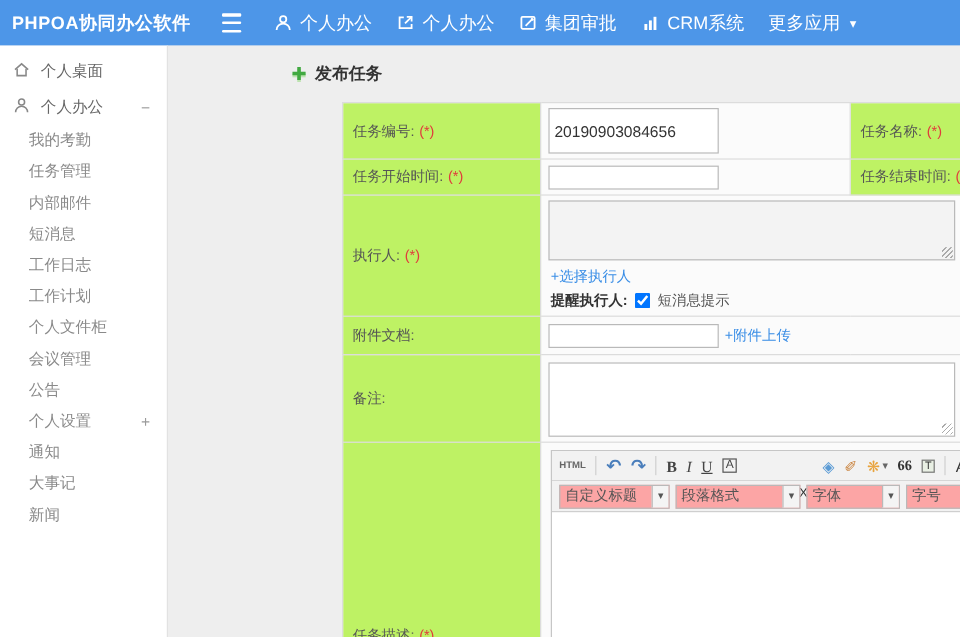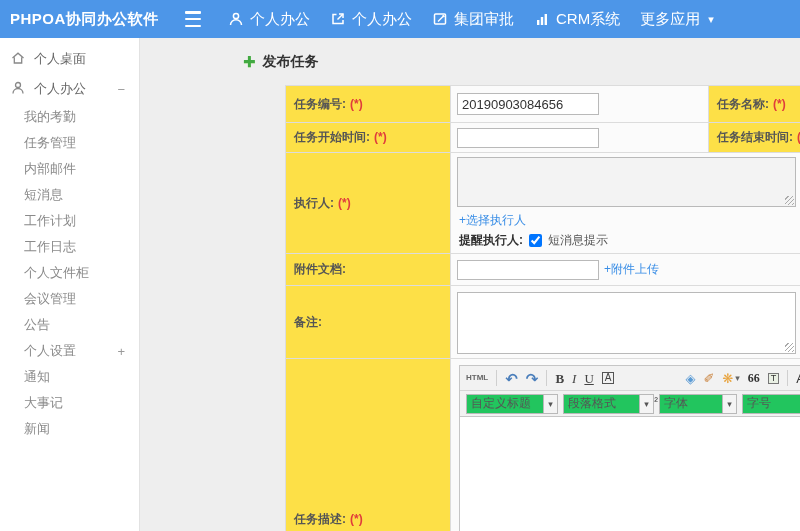--- a/index.html
+++ b/index.html
@@ -26,24 +26,24 @@
 
   
   .content { position:absolute; top:38px; left:140px; width:660px; bottom:0; background:#eeeeee; overflow:hidden; }
   .page-header { position:absolute; left:103px; top:15px; display:flex; align-items:center; gap:7px; }
   .page-header .plus { color:#41a941; font-size:15px; font-weight:bold; text-shadow:0 1px 0 #bde3b0; }
   .page-header .title { font-size:14px; font-weight:bold; color:#333; }
 
   table.form { position:absolute; left:145px; top:47px; width:760px; border-collapse:collapse; table-layout:fixed;
                background:#fbfbfb; font-size:12px; color:#555; }
   table.form td { border:1px solid #dcdcdc; vertical-align:middle; }
-  td.lbl { background:#fde047; padding-left:8px;font-weight:bold; }
+  td.lbl { background:#bef264; padding-left:8px; }
   td.val { background:#fbfbfb; padding:4px 6px; }
   .req { color:#e03c3c; margin-left:4px; }
-  input.txt { height:22px; border:1px solid #b9b9b9; background:#fff; font-size:13px; color:#333;
+  input.txt { height:38px; border:1px solid #b9b9b9; background:#fff; font-size:13px; color:#333;
               padding:0 4px; width:142px; font-family:inherit; }
   .boxarea { border:1px solid #b9b9b9; position:relative; }
   .grip { position:absolute; right:1px; bottom:1px; width:9px; height:9px;
           background:repeating-linear-gradient(135deg, transparent 0 2px, #aaa 2px 3px); }
   .exec-area { width:339px; height:50px; background:#f3f3f3; }
   .remark-area { width:339px; height:62px; background:#fff; margin-top:2px; }
   a.blue { color:#3a8ee6; text-decoration:none; font-size:12px; cursor:pointer; }
   .exec-link { display:block; margin:5px 0 3px 2px; }
   .remind { display:flex; align-items:center; gap:6px; margin-left:2px; color:#555; }
   .remind b { color:#333; }
@@ -66,21 +66,21 @@
   .tb-strike { font-size:8px; text-decoration:line-through;margin-top:44px; }
   .tb-supsub { font-size:11px; color:#333;margin-top:47px; }
   .tb-eraser { color:#5b9bd5; font-size:13px; }
   .tb-brush { color:#c9803a; font-size:13px; }
   .tb-magic { color:#e8a33d; font-size:13px; }
   .tb-magic .caret2 { color:#666; font-size:9px; margin-left:2px; }
   .tb-quote { font-weight:bold; font-size:12px; color:#333; font-family:"Liberation Serif",serif; }
   .tb-paste { border:1px solid #777; background:#e9f0e4; font-size:9px; padding:0 2px; color:#333; }
   .tb-color { font-size:13px; color:#333; }
   .vsep { width:1px; height:16px; background:#cfcfcf; }
-  .ed-select { height:20px; border:1px solid #b9b9b9; background:#22c55e; display:flex; align-items:center;
+  .ed-select { height:20px; border:1px solid #b9b9b9; background:#fca5a5; display:flex; align-items:center;
                font-size:12px; color:#555; cursor:pointer;justify-content:space-between; }
   .ed-select .sel-label { padding:0 4px; flex:1; white-space:nowrap; overflow:hidden; }
   .ed-select .sel-caret { border-left:1px solid #b9b9b9; width:14px; height:100%; display:flex;
                           align-items:center; justify-content:center; font-size:9px; color:#555; background:#f4f4f4; }
   .ed-body { height:255px; background:#fff; }
   .chk { width:13px; height:13px; }
 </style>
 </head>
 <body>
 
@@ -164,24 +164,24 @@
   <div class="side-sub">
       <span>任务管理</span>
     </div>
   <div class="side-sub">
       <span>内部邮件</span>
     </div>
   <div class="side-sub">
       <span>短消息</span>
     </div>
   <div class="side-sub">
+      <span>工作日志</span>
+    </div>
+  <div class="side-sub">
       <span>工作计划</span>
-    </div>
-  <div class="side-sub">
-      <span>工作日志</span>
     </div>
   <div class="side-sub">
       <span>个人文件柜</span>
     </div>
   <div class="side-sub">
       <span>会议管理</span>
     </div>
   <div class="side-sub">
       <span>公告</span>
     </div>
@@ -305,21 +305,21 @@
             <span class="vsep"></span>
             <span class="tbtn tb-color">
               <span>A</span>
             </span>
           </div>
           <div class="tb-row2">
             <div class="ed-select" style="width:92px">
               <span class="sel-label">自定义标题</span>
               <span class="sel-caret">▾</span>
             </div>
-            <div class="ed-select" style="width:91px">
+            <div class="ed-select" style="width:104px">
               <span class="sel-label">段落格式</span>
               <span class="sel-caret">▾</span>
             </div>
             <div class="ed-select" style="width:78px">
               <span class="sel-label">字体</span>
               <span class="sel-caret">▾</span>
             </div>
             <div class="ed-select" style="width:78px">
               <span class="sel-label">字号</span>
 

